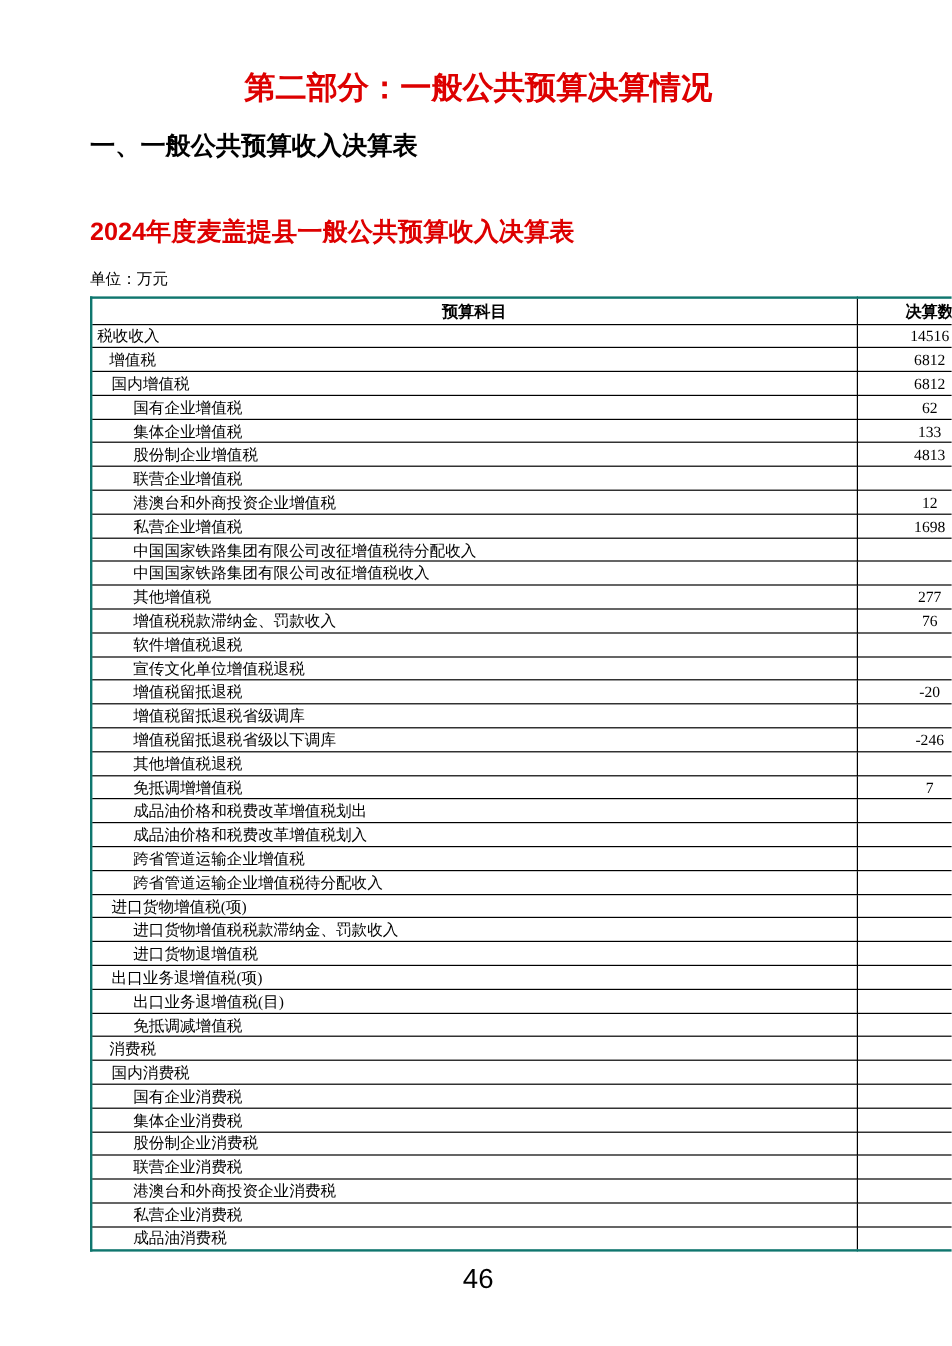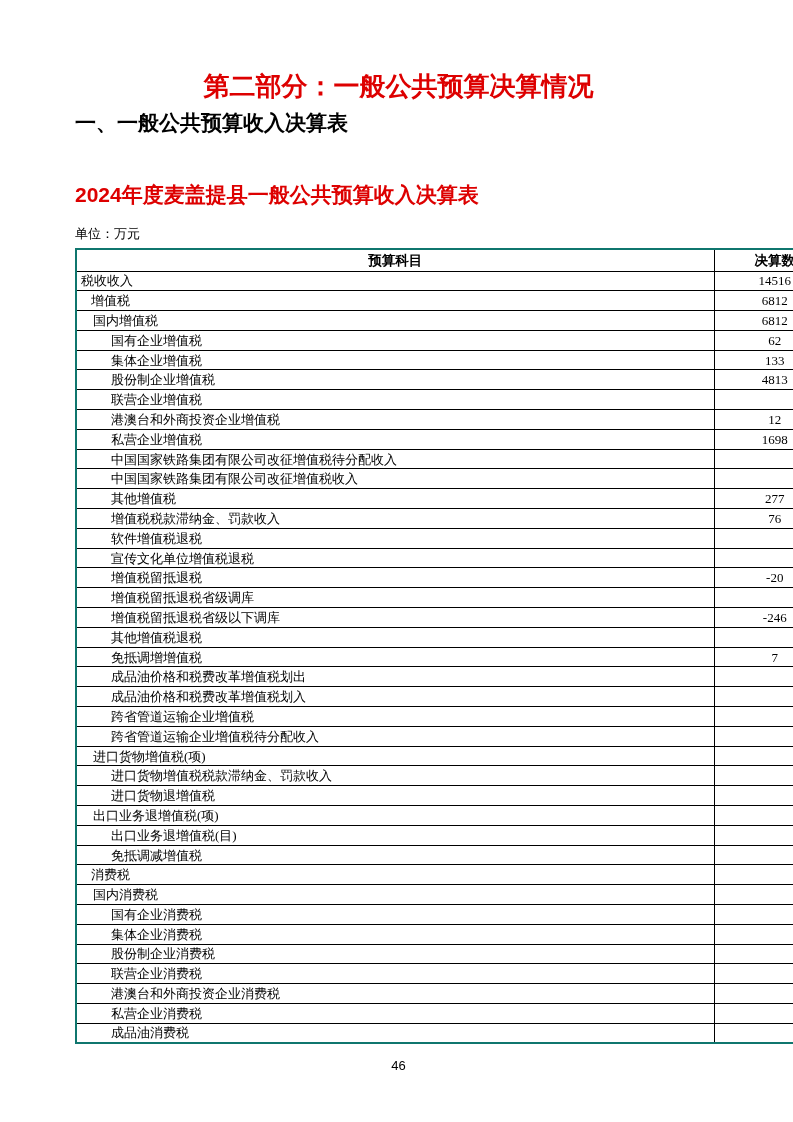--- a/index.html
+++ b/index.html
@@ -13,24 +13,23 @@
   }
   .page { width: 793px; height: 1122px; padding: 56px 71px 0 75px; }
 
   .section-title {
     text-align: center;
     font-size: 26px;
     line-height: 36px;
     font-weight: bold;
     color: #dd0000;
     font-family: "Liberation Serif", "DejaVu Serif", serif;
-    margin-top: 13px;
   }
   .subheading {
-    margin-top: 4px;
+    margin-top: 16px;
     font-size: 21px;
     line-height: 28px;
     font-weight: bold;
     color: #000;
     text-align: left;
     font-family: "Liberation Sans", "DejaVu Sans", sans-serif;
   }
   .table-title {
     margin-top: 44px;
     text-align: left;
@@ -75,21 +74,21 @@
   .cell-subject { text-align: left; }
   .cell-amount  { text-align: center; }
   .indent-0 { padding-left: 4px; }
   .indent-1 { padding-left: 14px; }
   .indent-2 { padding-left: 16px; }
   .indent-3 { padding-left: 34px; }
 
   .page-number {
     margin-top: 12px;
     text-align: center;
-    font-size: 13px;
+    font-size: 23px;
     line-height: 20px;
     font-family: "Liberation Sans", "DejaVu Sans", sans-serif;
   }
 </style>
 </head>
 <body>
 
 <div class="page">
 
   <h1 class="section-title">第二部分：一般公共预算决算情况</h1>

